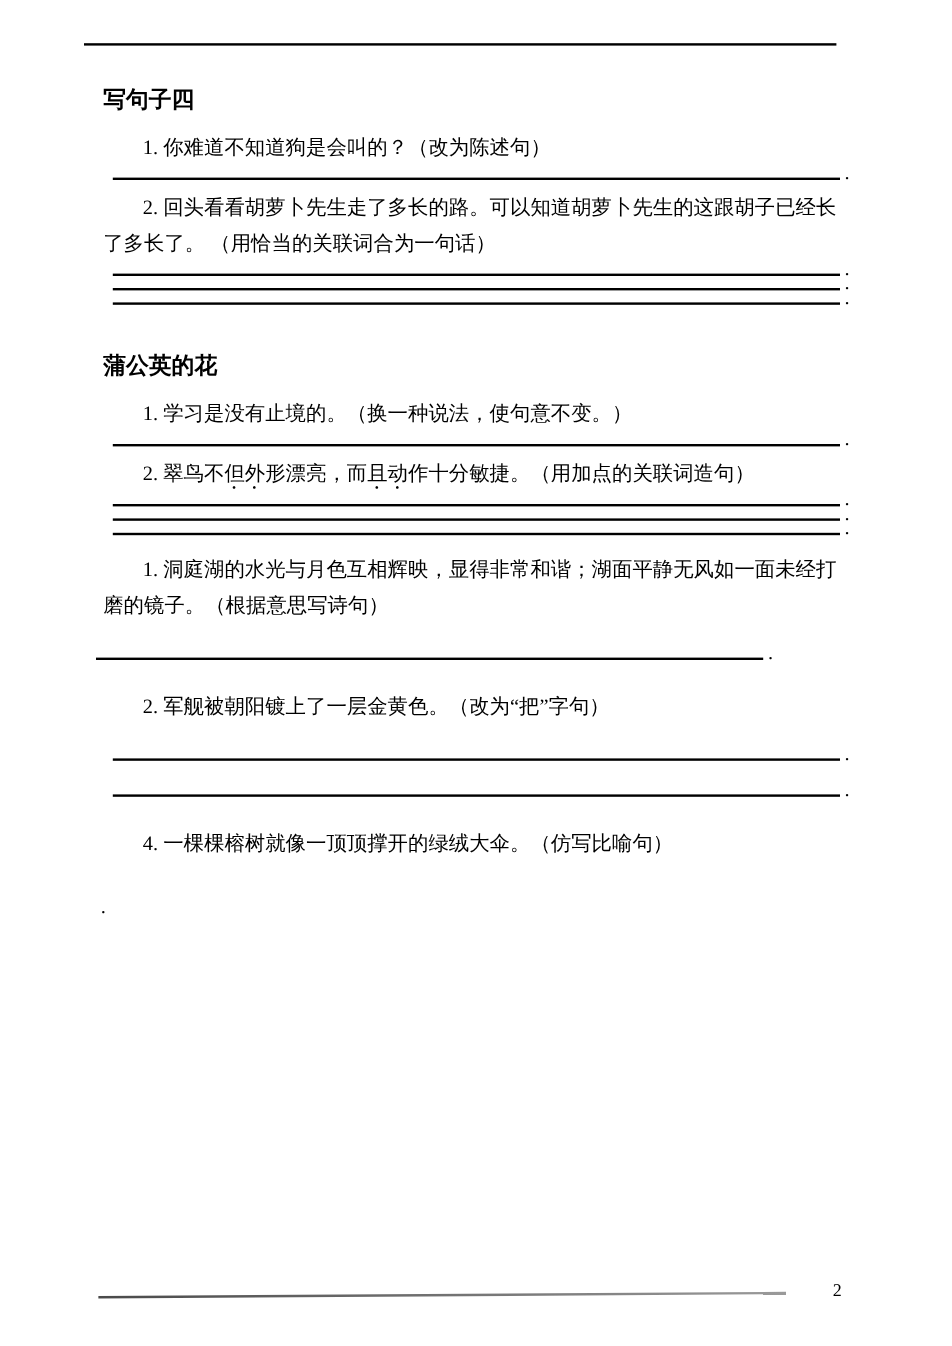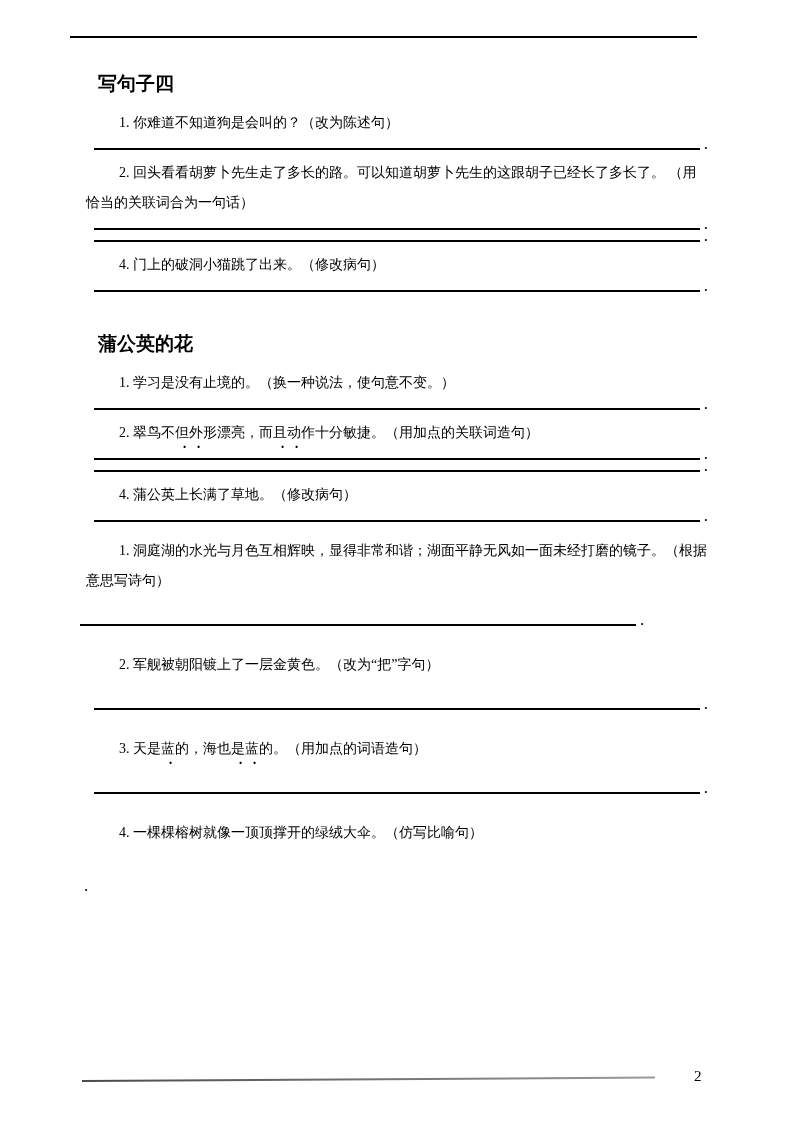--- a/index.html
+++ b/index.html
@@ -28,26 +28,26 @@
     position: absolute;
     top: 62px;
     left: 86px;
     width: 622px;
   }
 
   .section-title {
     font-size: 19px;
     font-weight: bold;
     line-height: 28px;
-    margin: 38px 0 0 12px;
+    margin: 38px 0 0 0;
   }
   #sections-root section:first-of-type .section-title { margin-top: 8px; }
 
   .question-text {
-    font-size: 14px;
+    font-size: 17px;
     line-height: 30px;
     margin: 8px 0 0 0;
     text-indent: 33px;
   }
   .questions .question-block:first-child .question-text { margin-top: 10px; }
 
   
   .answer {
     display: flex;
     align-items: flex-end;
@@ -137,21 +137,20 @@
           </div>
 
   <div class="question-block">
   <div class="answer">
               <span class="answer-rule"></span>
               <span class="answer-period">.</span>
             </div>
           </div>
 
   <div class="question-block">
-    <p class="question-text"><span class="q-number">4. </span><span class="q-body">门上的破洞小猫跳了出来。（修改病句）</span></p>
   <div class="answer">
               <span class="answer-rule"></span>
               <span class="answer-period">.</span>
             </div>
           </div>
 </div>
   </section>
 
   <section class="section">
     <h2 class="section-title">蒲公英的花</h2>
@@ -173,21 +172,20 @@
           </div>
 
   <div class="question-block">
   <div class="answer">
               <span class="answer-rule"></span>
               <span class="answer-period">.</span>
             </div>
           </div>
 
   <div class="question-block">
-    <p class="question-text"><span class="q-number">4. </span><span class="q-body">蒲公英上长满了草地。（修改病句）</span></p>
   <div class="answer">
               <span class="answer-rule"></span>
               <span class="answer-period">.</span>
             </div>
           </div>
 </div>
   </section>
 
   <section class="section">
     <div class="questions">
@@ -201,21 +199,20 @@
 
   <div class="question-block">
     <p class="question-text"><span class="q-number">2. </span><span class="q-body">军舰被朝阳镀上了一层金黄色。（改为“把”字句）</span></p>
   <div class="answer">
               <span class="answer-rule"></span>
               <span class="answer-period">.</span>
             </div>
           </div>
 
   <div class="question-block">
-    <p class="question-text"><span class="q-number">3. </span><span class="q-body">天<span class="em-dot">是</span>蓝的，海<span class="em-dot">也</span><span class="em-dot">是</span>蓝的。（用加点的词语造句）</span></p>
   <div class="answer">
               <span class="answer-rule"></span>
               <span class="answer-period">.</span>
             </div>
           </div>
 
   <div class="question-block">
     <p class="question-text"><span class="q-number">4. </span><span class="q-body">一棵棵榕树就像一顶顶撑开的绿绒大伞。（仿写比喻句）</span></p>
   <div class="answer-period-only">.</div>
           </div>

